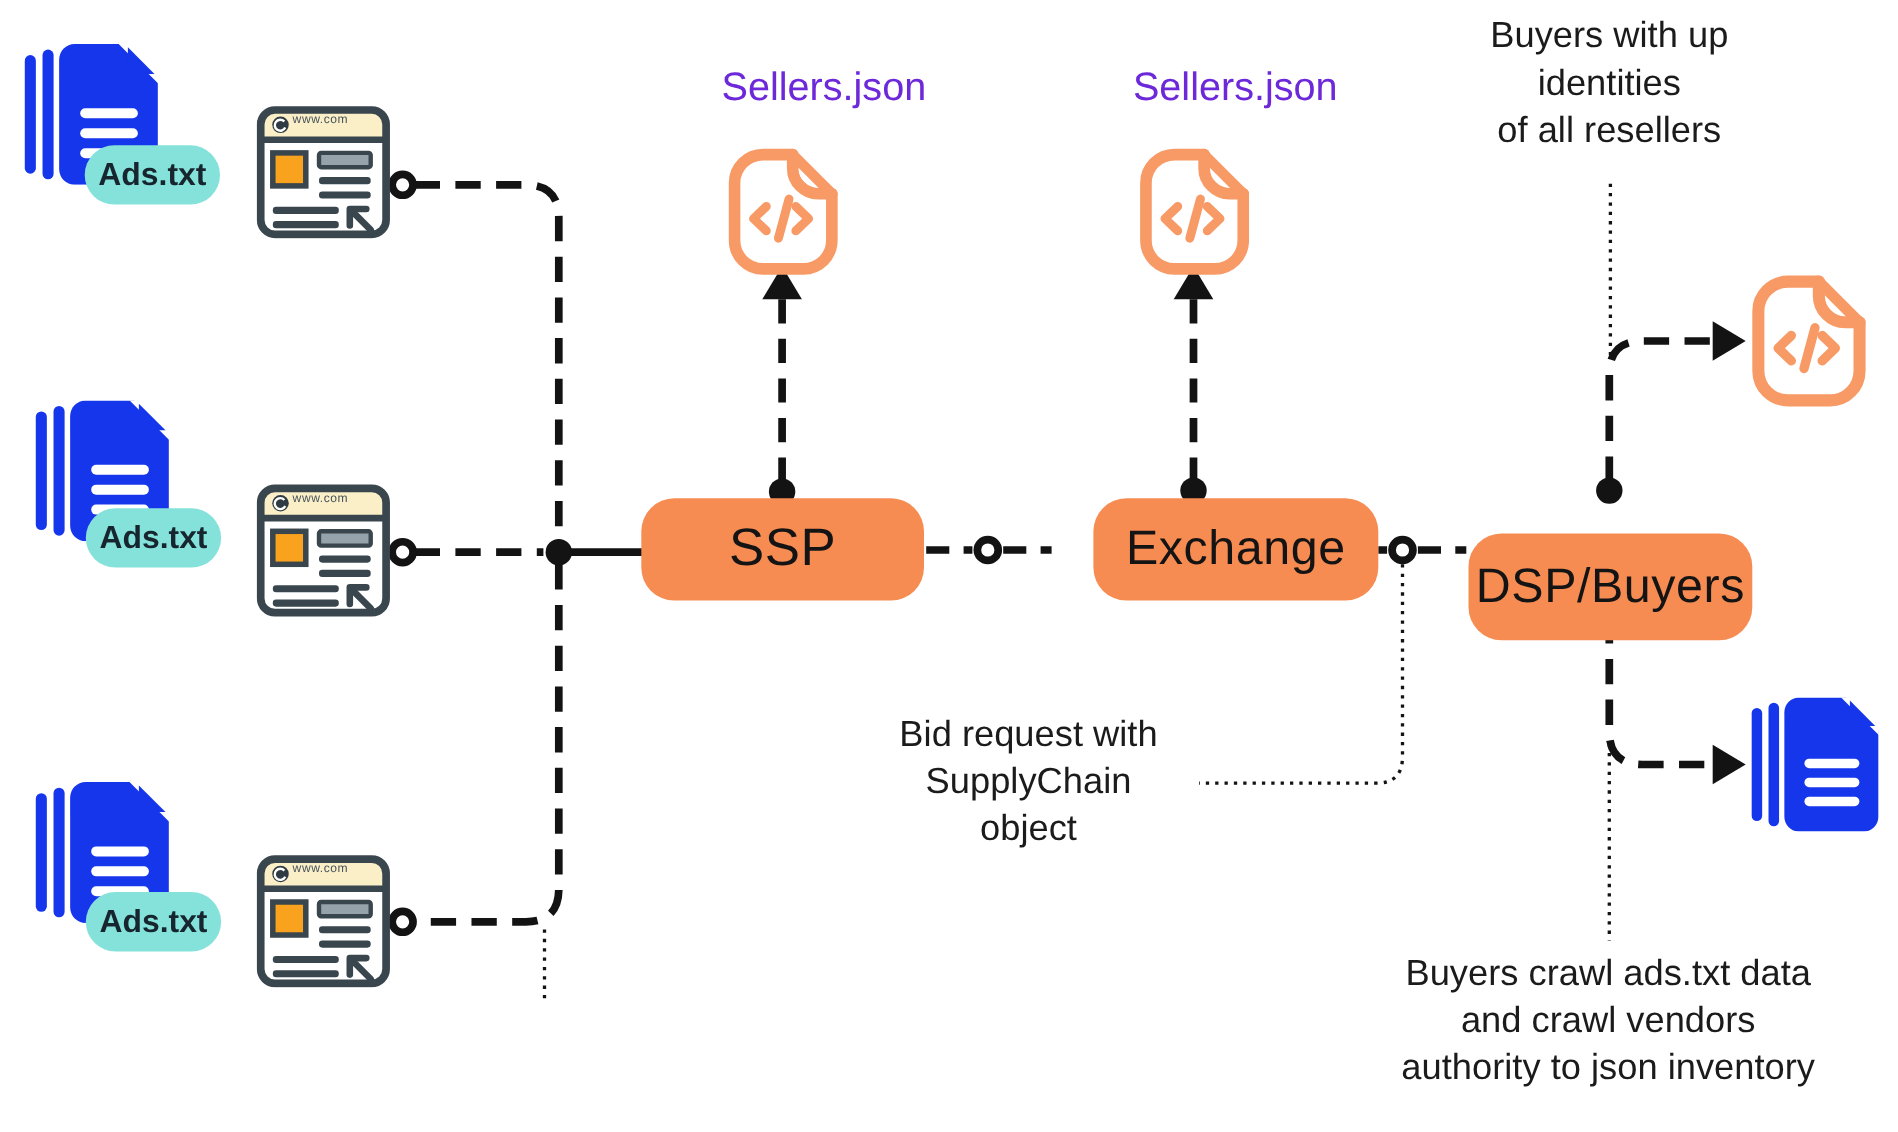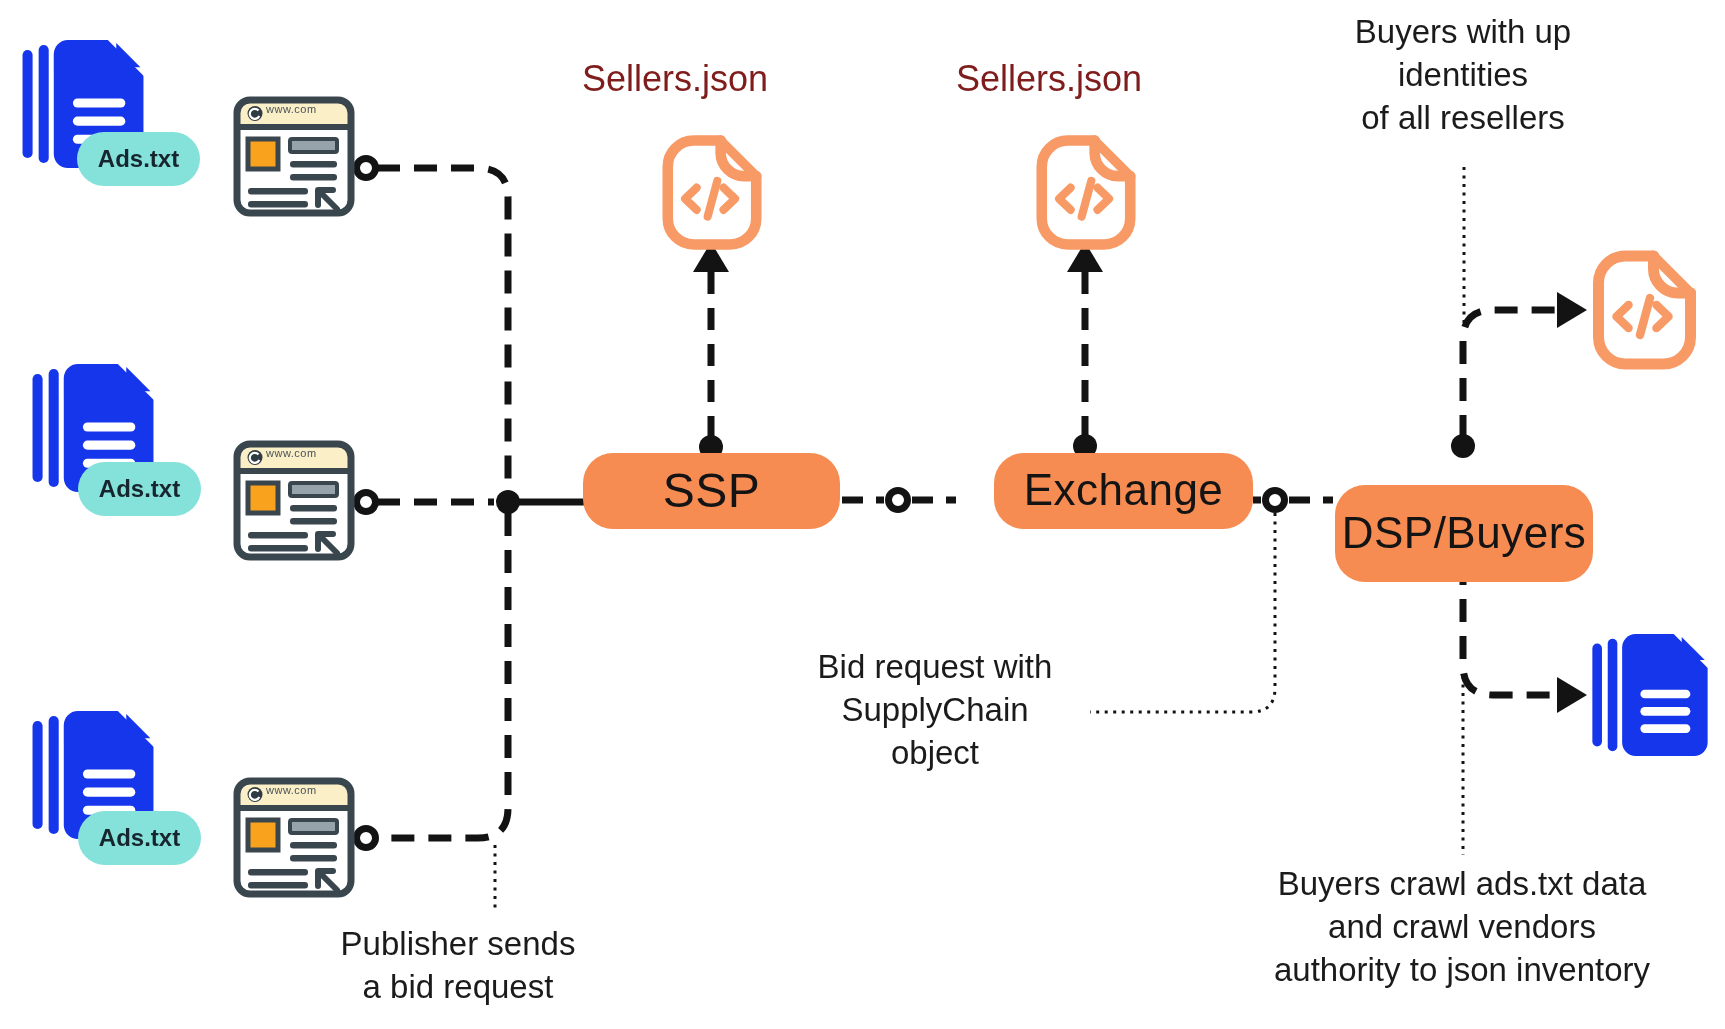--- a/index.html
+++ b/index.html
@@ -4,37 +4,37 @@
 <style>
   html,body{margin:0;padding:0;background:#ffffff;}
   #canvas{
     position:relative;width:1725px;height:1029px;overflow:hidden;
     background:#ffffff;font-family:"Liberation Sans",sans-serif;color:#1b1b1b;
   }
   
   #connectors{position:absolute;left:0;top:0;width:1725px;height:1029px;}
   
   .node{
-    position:absolute;height:76px;background:#F78C52;border-radius:30px;
+    position:absolute;height:93px;background:#F78C52;border-radius:30px;
     display:flex;align-items:center;justify-content:center;
     color:#141414;letter-spacing:0.5px;
   }
   .node span{transform:translateY(-1px);}
   
   .annotation{
     position:absolute;text-align:center;font-size:33px;line-height:43px;color:#1b1b1b;
   }
   .file-label{
-    position:absolute;width:260px;text-align:left;font-size:36px;color:#7f1d1d;
+    position:absolute;width:260px;text-align:right;font-size:36px;color:#6d28d9;
   }
   
   .pill{
     position:absolute;width:123px;height:54px;background:#85E2DB;border-radius:29px;
     display:flex;align-items:center;justify-content:center;
-    font-size:24px;font-weight:bold;color:#17262e;
+    font-size:29px;font-weight:bold;color:#17262e;
   }
   
   .browser{position:absolute;width:122px;height:121px;}
   .browser svg{position:absolute;left:0;top:0;}
   .browser .site-label{
     position:absolute;left:33px;top:7px;font-size:11px;color:#46525a;letter-spacing:0.5px;
   }
   .icon-wrap{position:absolute;}
 </style>
 </head>
@@ -270,24 +270,20 @@
     <div>identities</div>
     <div>of all resellers</div>
   </div>
 
   <div class="annotation" style="left:775px;top:645px;width:320px;">
     <div>Bid request with</div>
     <div>SupplyChain</div>
     <div>object</div>
   </div>
 
-  <div class="annotation" style="left:298px;top:922px;width:320px;">
-    <div>Publisher sends</div>
-    <div>a bid request</div>
-  </div>
 
   <div class="annotation" style="left:1212px;top:862px;width:500px;">
     <div>Buyers crawl ads.txt data</div>
     <div>and crawl vendors</div>
     <div>authority to json inventory</div>
   </div>
 
 </div>
 
 </body></html>

